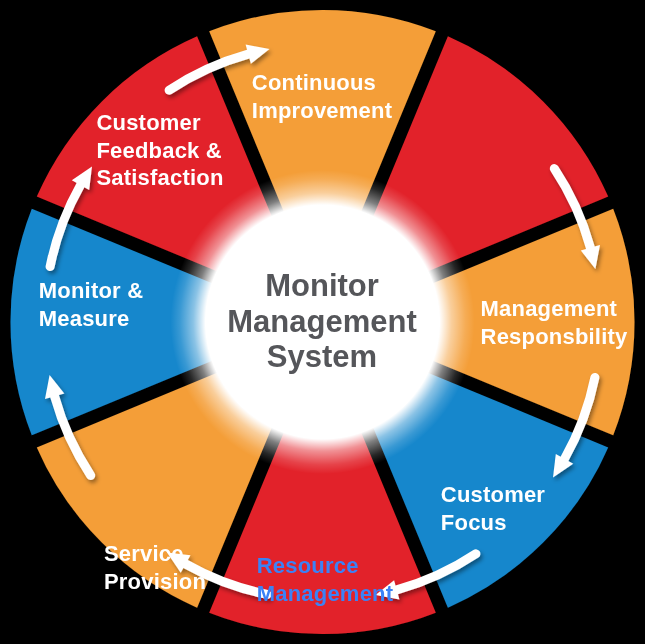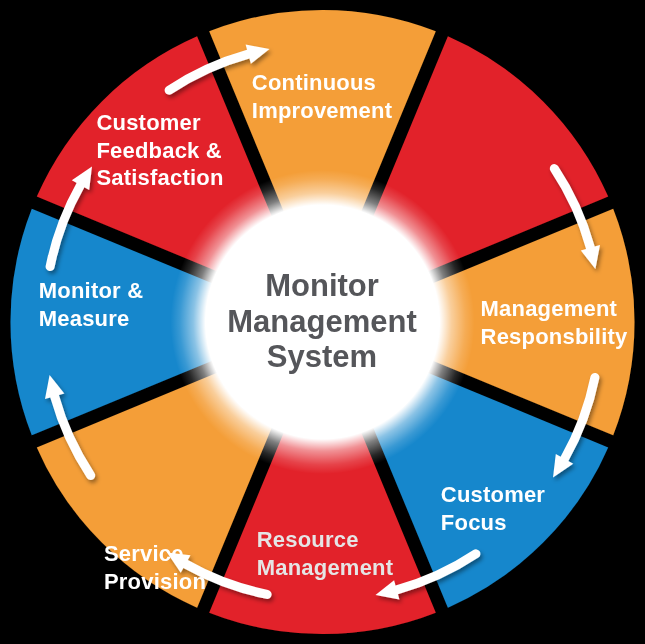--- a/index.html
+++ b/index.html
@@ -81,21 +81,21 @@
       </g>
     </g>
   </svg>
 
   <div class="seg-label" style="left: 322px; top: 96px; color: rgb(255, 255, 255);">Continuous
 Improvement</div>
   <div class="seg-label" style="left: 554px; top: 322px; color: rgb(255, 255, 255);">Management
 Responsbility</div>
   <div class="seg-label" style="left: 493px; top: 508px; color: rgb(255, 255, 255);">Customer
 Focus</div>
-  <div class="seg-label" style="left: 325px; top: 553px; color: #e5e5e5;">Resource
+  <div class="seg-label" style="left: 325px; top: 579px; color: #3b82f6;">Resource
 Management</div>
   <div class="seg-label" style="left: 155px; top: 527px; color: rgb(255, 255, 255); margin-top: 40px;">Service
 Provision</div>
   <div class="seg-label" style="left: 91px; top: 304px; color: rgb(255, 255, 255);">Monitor &amp;
 Measure</div>
   <div class="seg-label" style="left: 160px; top: 150px; color: rgb(255, 255, 255);">Customer
 Feedback &amp;
 Satisfaction</div>
 
   <div class="center-title" style="left: 322px; top: 321px; color: rgb(85, 86, 90);">Monitor

